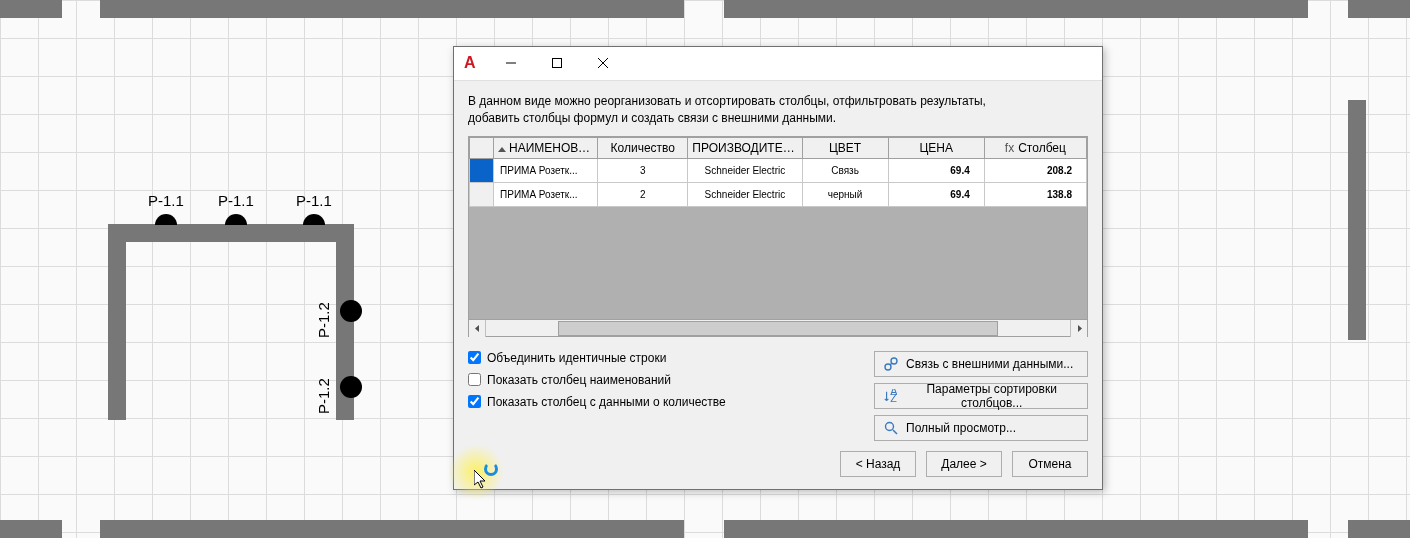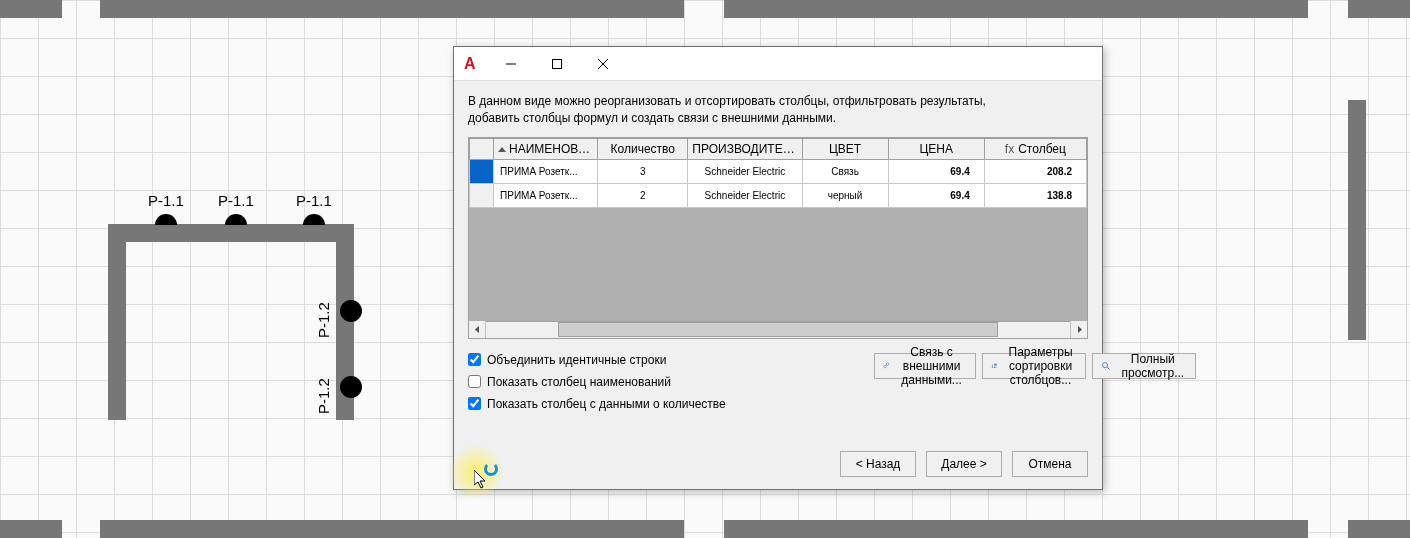--- a/index.html
+++ b/index.html
@@ -61,21 +61,21 @@
   .hscroll { height:17px; background:#f0f0f0; border-top:1px solid #a0a0a0; display:flex; align-items:center; }
   .hscroll .arrow { width:17px; height:17px; display:flex;align-items:center;justify-content:center; background:#f0f0f0; border-right:1px solid #c0c0c0; cursor:pointer;}
   .hscroll .arrow.r { border-left:1px solid #c0c0c0; border-right:none; }
   .hscroll .track { flex:1; position:relative; height:17px; }
   .hscroll .thumb { position:absolute; left:72px; top:1px; height:15px; width:440px; background:#cdcdcd; border:1px solid #a0a0a0; }
 
   .lower { display:flex; padding: 14px 14px 0; gap: 20px; }
   .checks { flex:1; display:flex; flex-direction:column; gap:8px; }
   .chk { display:flex; align-items:flex-start; gap:6px; cursor:pointer; }
   .chk input { width:13px; height:13px; }
-  .side-btns { width: 214px; display:flex; gap:6px; }
+  .side-btns { width: 214px; display:flex; flex-direction:column; gap:6px; }
   .tool-btn {
     height:26px; display:flex; align-items:center; gap:7px; padding:0 8px;
     background:#f0f0f0; border:1px solid #adadad; cursor:pointer; font-size:12px;
   }
   .tool-btn .ico { width:16px; height:16px; display:flex;align-items:center;justify-content:center; }
 
   .footer { margin-top:auto; padding: 10px 14px 12px; display:flex; justify-content:flex-end; gap:10px; }
   .btn {
     min-width:76px; height:26px; padding:0 12px; background:#f0f0f0;
     border:1px solid #adadad; cursor:pointer; font-size:12px; display:flex;align-items:center;justify-content:center;

